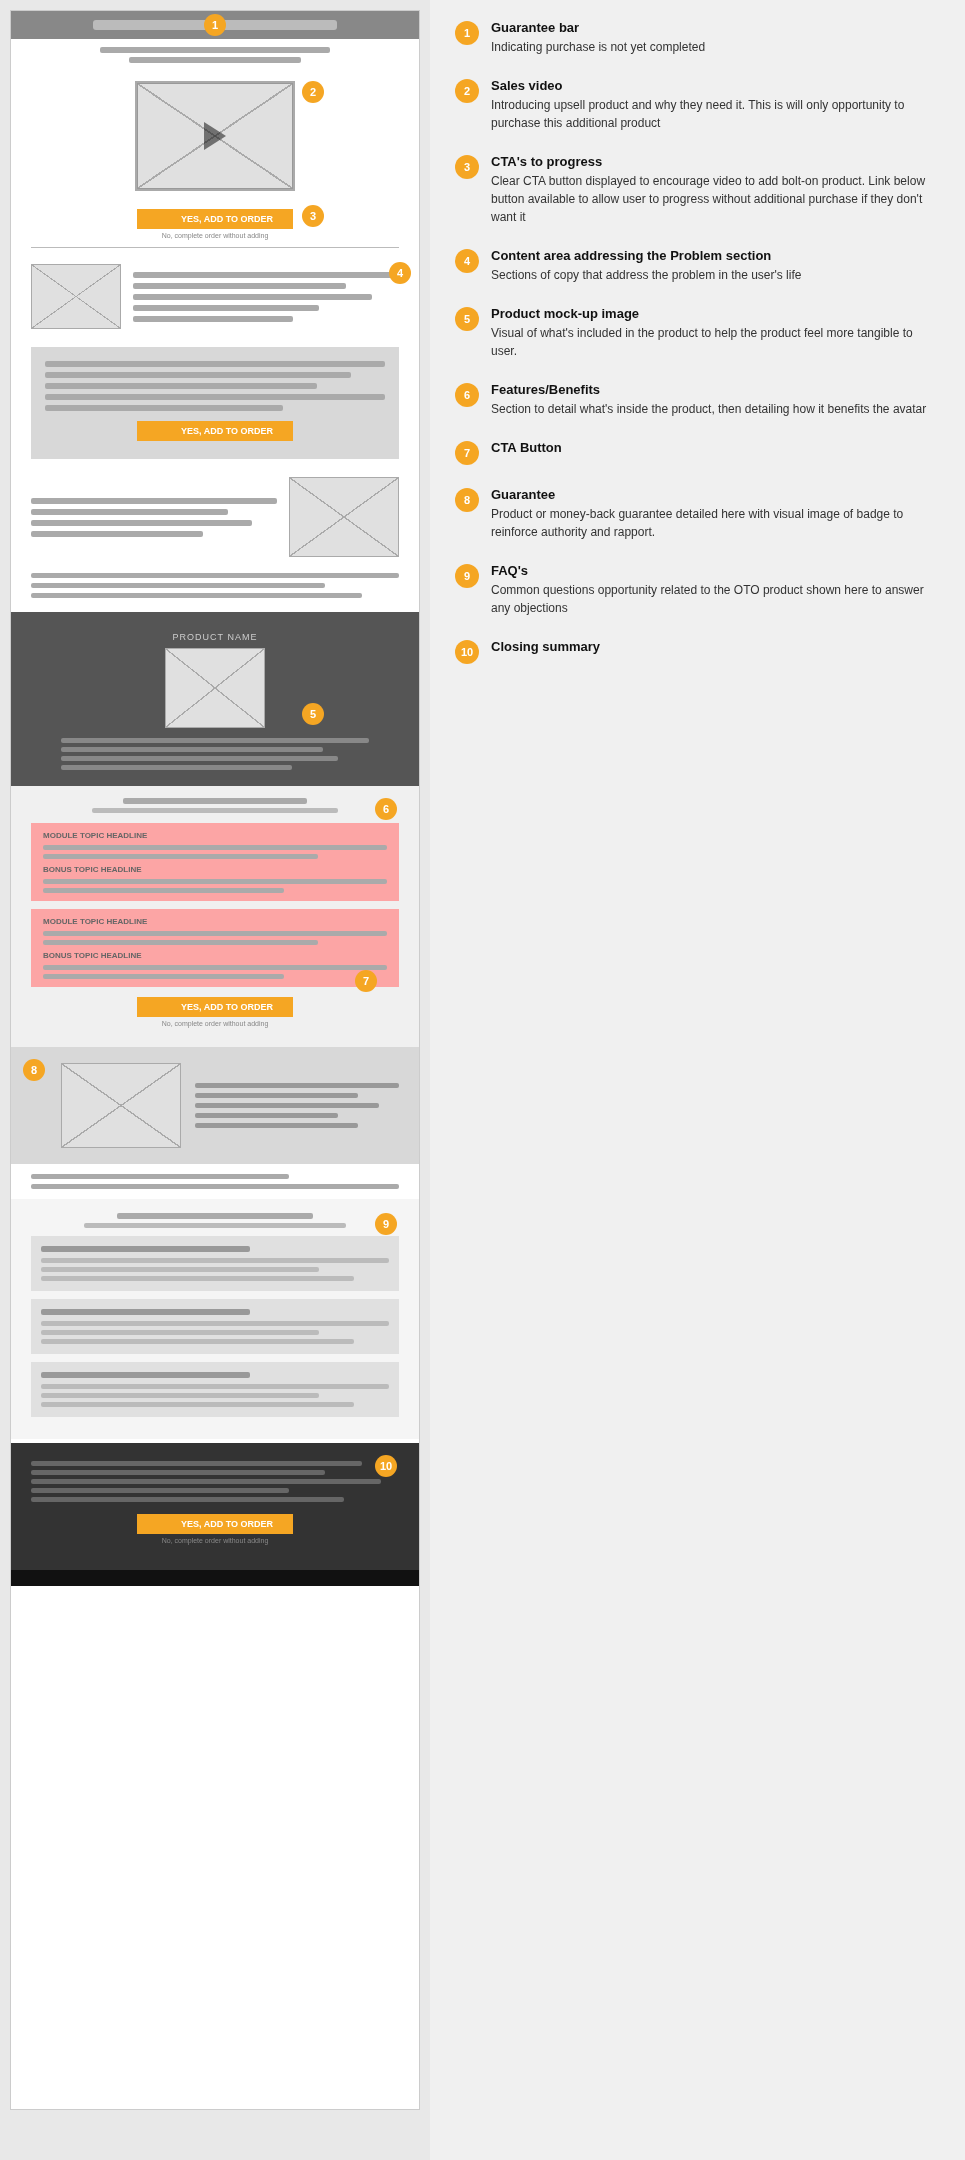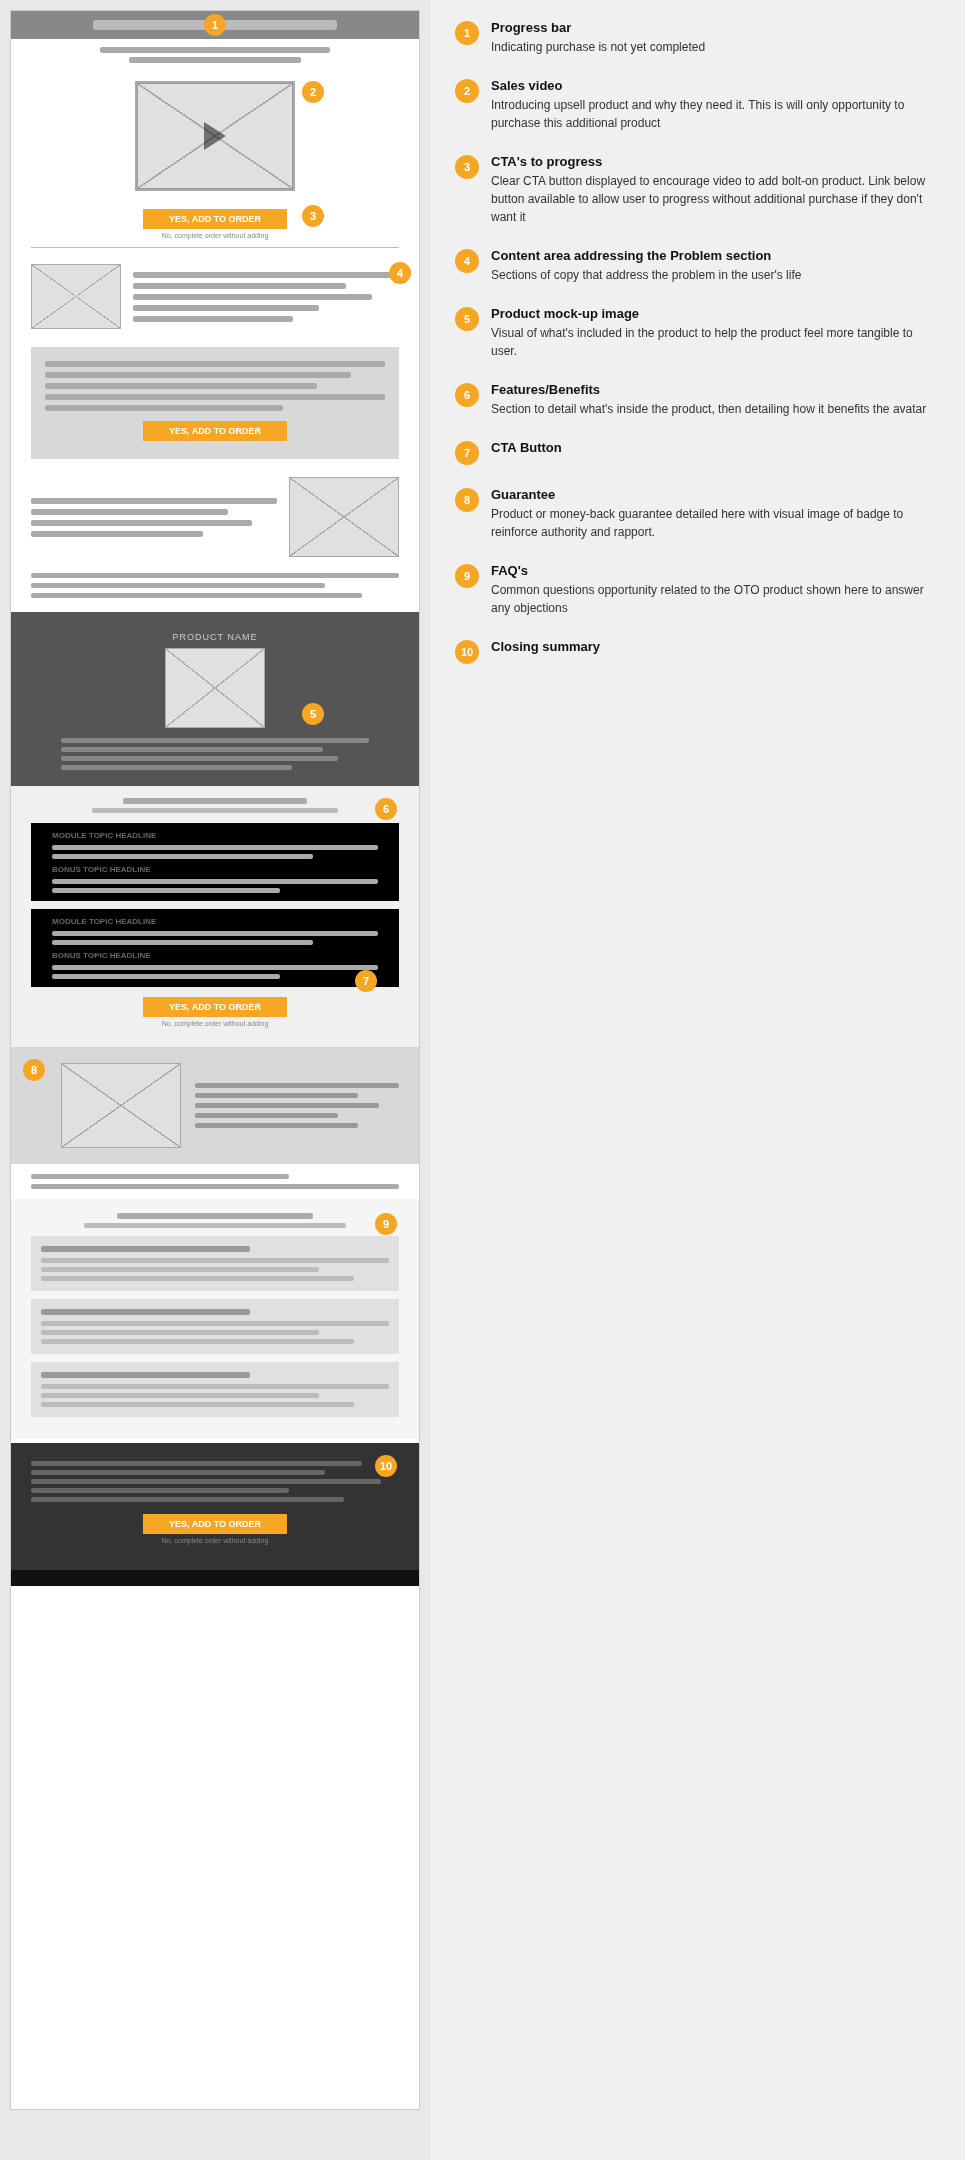--- a/index.html
+++ b/index.html
@@ -102,22 +102,22 @@
     .cta-btn {
       background: #f5a623;
       color: #fff;
       font-size: 9px;
       font-weight: bold;
       padding: 5px 20px;
       border: none;
       cursor: pointer;
       margin: 8px auto 0;
       display: block;
-      text-align: center;
-      width: 144px;
+      text-align: right;
+      width: 156px;
     }
     .skip-link {
       font-size: 7px;
       color: #888;
       text-align: center;
       display: block;
       margin: 3px 0 8px;
     }
 
     
@@ -212,22 +212,22 @@
     }
     .badge-5 { top: 55px; right: 75px; }
 
     
     .features-section {
       background: #f0f0f0;
       padding: 12px 20px;
       position: relative;
     }
     .feature-card {
-      background: #000000;
-      padding: 8px 21px;
+      background: #fca5a5;
+      padding: 8px 12px;
       margin-bottom: 8px;
     }
 
     .badge-6 { top: 12px; right: 22px; }
     .badge-7 { bottom: 35px; right: 22px; }
 
     
     .guarantee-section {
       background: #d8d8d8;
       padding: 16px 20px;
@@ -509,21 +509,21 @@
     <div style="background:#111; height:16px; width:100%;"></div>
 
   </div>
 </div>
 
 <div class="right-panel">
 
   <div class="annotation-item">
     <div class="ann-badge">1</div>
     <div class="ann-content">
-      <div class="ann-title">Progress bar</div>
+      <div class="ann-title">Guarantee bar</div>
       <div class="ann-desc">Indicating purchase is not yet completed</div>
     </div>
   </div>
 
   <div class="annotation-item">
     <div class="ann-badge">2</div>
     <div class="ann-content">
       <div class="ann-title">Sales video</div>
       <div class="ann-desc">Introducing upsell product and why they need it. This is will only opportunity to purchase this additional product</div>
     </div>

